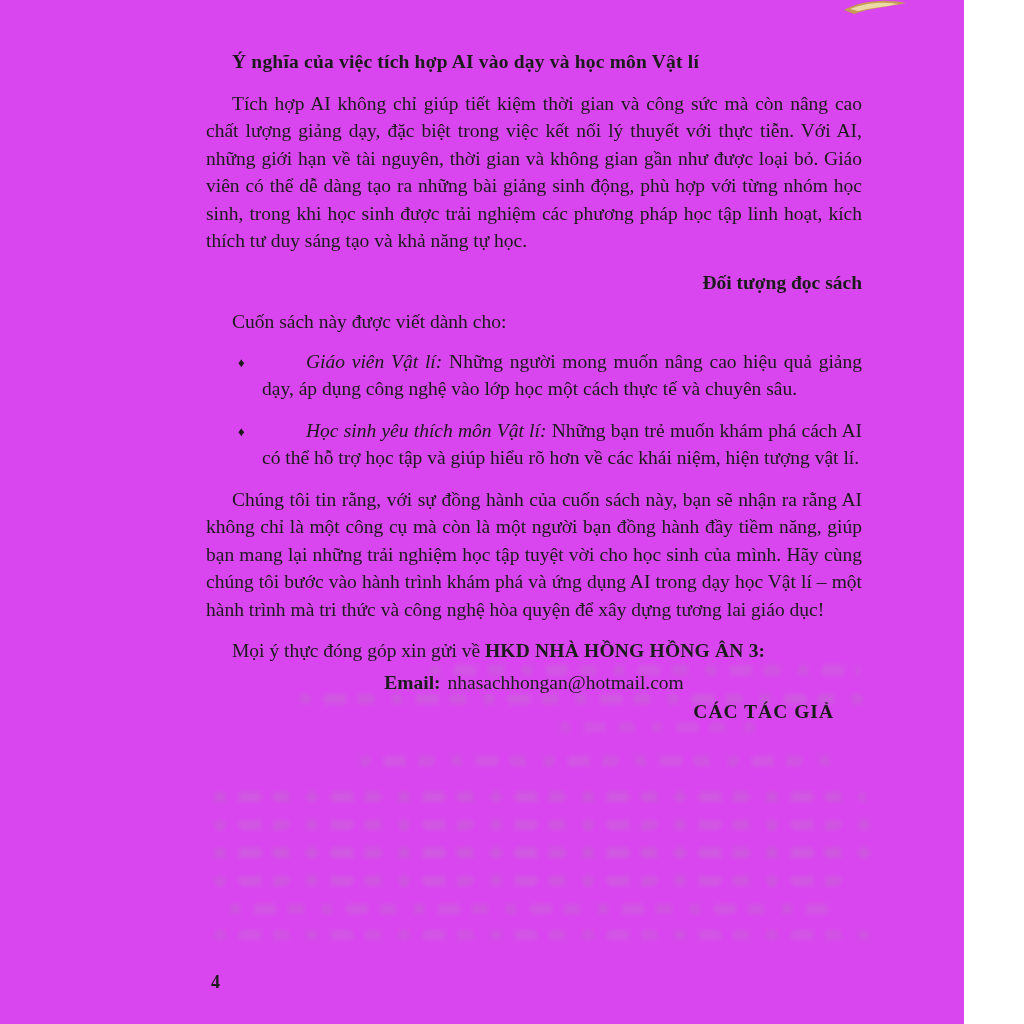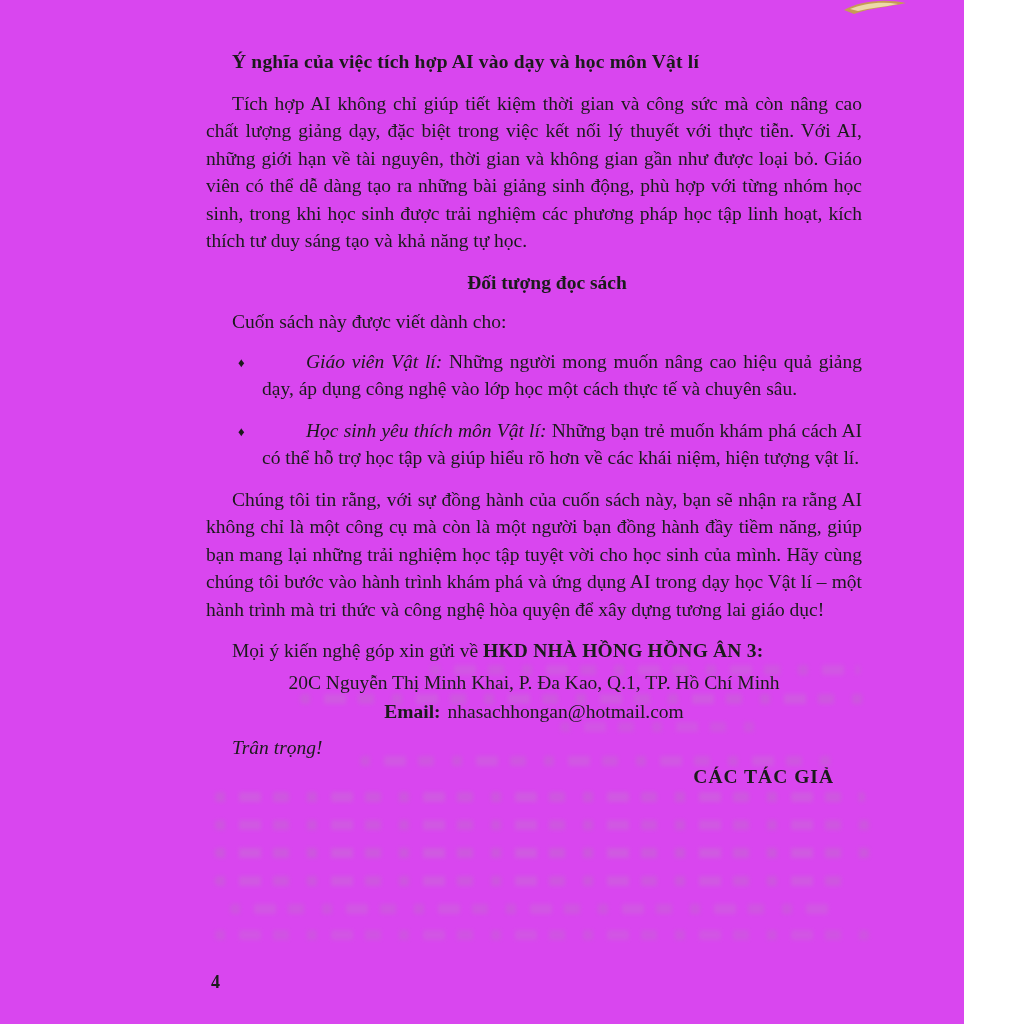--- a/index.html
+++ b/index.html
@@ -25,21 +25,21 @@
     letter-spacing:.2px;
   }
   .para{
     text-indent:26px;
     margin:0 0 14px 0;
   }
   .h2{
     font-weight:bold;
     text-indent:26px;
     margin:4px 0 12px 0;
-    text-align:center;
+    text-align:right;
   }
   .intro{
     text-indent:26px;
     margin:0 0 12px 0;
     text-align:left;
   }
   .bullet-list{margin:0 0 6px 0;}
   .bullet-item{
     position:relative;
     padding-left:56px;
@@ -129,27 +129,25 @@
         <span class="bullet-lead">Giáo viên Vật lí:</span><span> Những người mong muốn nâng cao hiệu quả giảng dạy, áp dụng công nghệ vào lớp học một cách thực tế và chuyên sâu.</span>
       </div>
       <div class="bullet-item">
         <span class="bullet-glyph">♦</span>
         <span class="bullet-lead">Học sinh yêu thích môn Vật lí:</span><span> Những bạn trẻ muốn khám phá cách AI có thể hỗ trợ học tập và giúp hiểu rõ hơn về các khái niệm, hiện tượng vật lí.</span>
       </div>
     </div>
 
     <p class="para">Chúng tôi tin rằng, với sự đồng hành của cuốn sách này, bạn sẽ nhận ra rằng AI không chỉ là một công cụ mà còn là một người bạn đồng hành đầy tiềm năng, giúp bạn mang lại những trải nghiệm học tập tuyệt vời cho học sinh của mình. Hãy cùng chúng tôi bước vào hành trình khám phá và ứng dụng AI trong dạy học Vật lí – một hành trình mà tri thức và công nghệ hòa quyện để xây dựng tương lai giáo dục!</p>
 
-    <p class="feedback"><span>Mọi ý kiến nghệ góp xin gửi về </span><b>HKD NHÀ HỒNG HỒNG ÂN 3:</b></p>
+    <p class="feedback"><span>Mọi ý thực đóng góp xin gửi về </span><b>HKD NHÀ HỒNG HỒNG ÂN 3:</b></p>
 
-    <p class="centered">20C Nguyễn Thị Minh Khai, P. Đa Kao, Q.1, TP. Hồ Chí Minh</p>
 
     <p class="centered"><span class="email-label">Email:</span><span class="email-value">nhasachhongan@hotmail.com</span></p>
 
-    <p class="closing">Trân trọng!</p>
 
     <p class="signature">CÁC TÁC GIẢ</p>
 
   </div>
 
   <div class="bleed">
     <div class="bleed-line" style="left:430px;top:665px;width:430px;opacity:.16"></div>
     <div class="bleed-line" style="left:300px;top:694px;width:575px;opacity:.18"></div>
     <div class="bleed-line" style="left:560px;top:722px;width:200px;opacity:.14"></div>
     <div class="bleed-line" style="left:360px;top:756px;width:480px;opacity:.17"></div>

